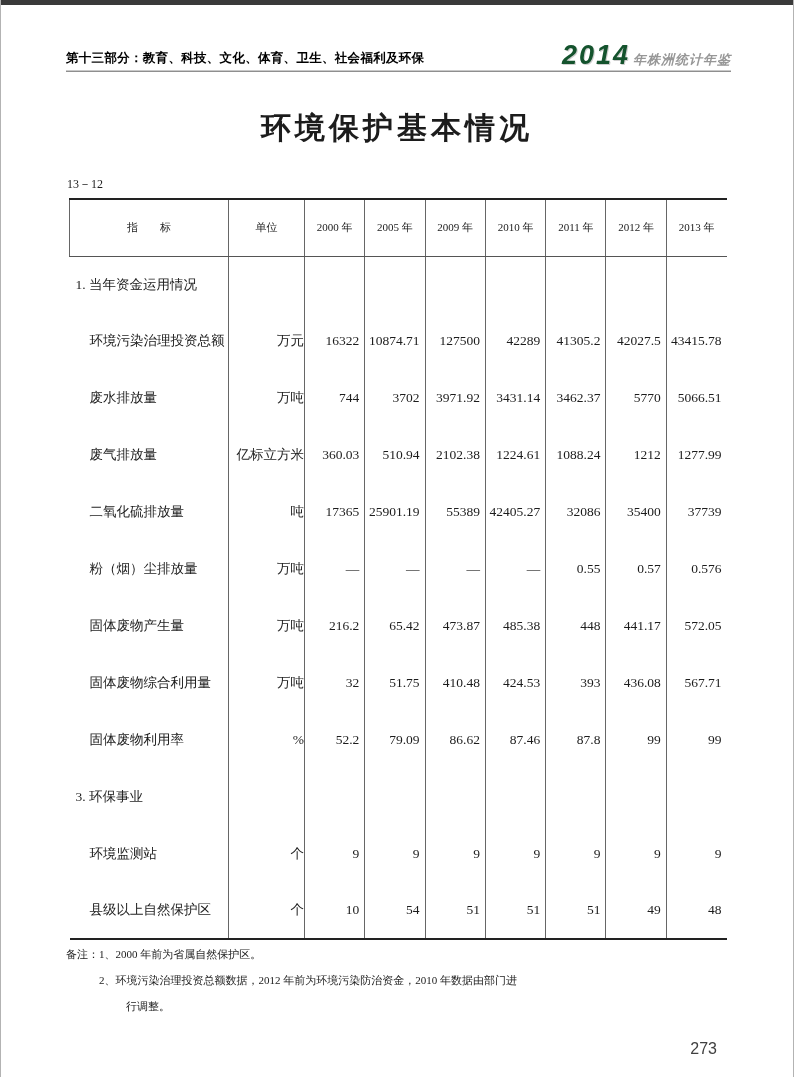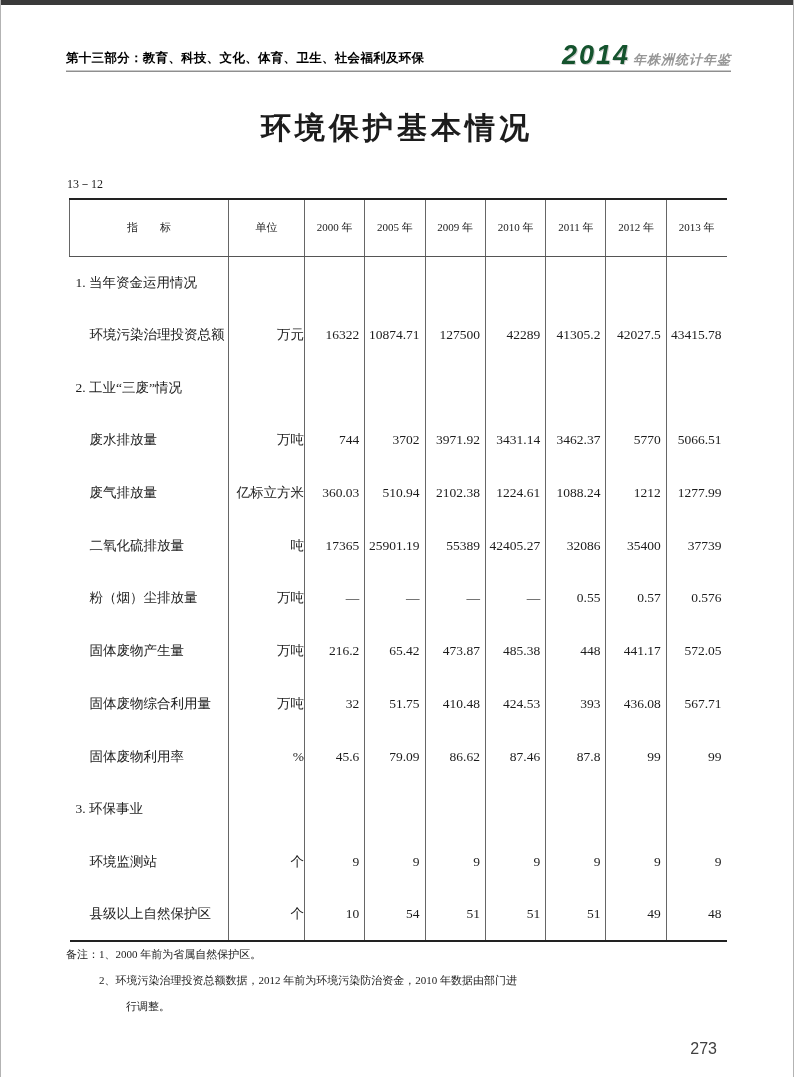--- a/index.html
+++ b/index.html
@@ -104,31 +104,20 @@
           <td class="unit">万元</td>
           <td class="val">16322</td>
           <td class="val">10874.71</td>
           <td class="val">127500</td>
           <td class="val">42289</td>
           <td class="val">41305.2</td>
           <td class="val">42027.5</td>
           <td class="val">43415.78</td>
         </tr>
         <tr>
-          <td class="label section">2. 工业“三废”情况</td>
-          <td class="unit"></td>
-          <td class="val"></td>
-          <td class="val"></td>
-          <td class="val"></td>
-          <td class="val"></td>
-          <td class="val"></td>
-          <td class="val"></td>
-          <td class="val"></td>
-        </tr>
-        <tr>
           <td class="label">废水排放量</td>
           <td class="unit">万吨</td>
           <td class="val">744</td>
           <td class="val">3702</td>
           <td class="val">3971.92</td>
           <td class="val">3431.14</td>
           <td class="val">3462.37</td>
           <td class="val">5770</td>
           <td class="val">5066.51</td>
         </tr>
@@ -183,21 +172,21 @@
           <td class="val">51.75</td>
           <td class="val">410.48</td>
           <td class="val">424.53</td>
           <td class="val">393</td>
           <td class="val">436.08</td>
           <td class="val">567.71</td>
         </tr>
         <tr>
           <td class="label">固体废物利用率</td>
           <td class="unit">%</td>
-          <td class="val">45.6</td>
+          <td class="val">52.2</td>
           <td class="val">79.09</td>
           <td class="val">86.62</td>
           <td class="val">87.46</td>
           <td class="val">87.8</td>
           <td class="val">99</td>
           <td class="val">99</td>
         </tr>
         <tr>
           <td class="label section">3. 环保事业</td>
           <td class="unit"></td>

